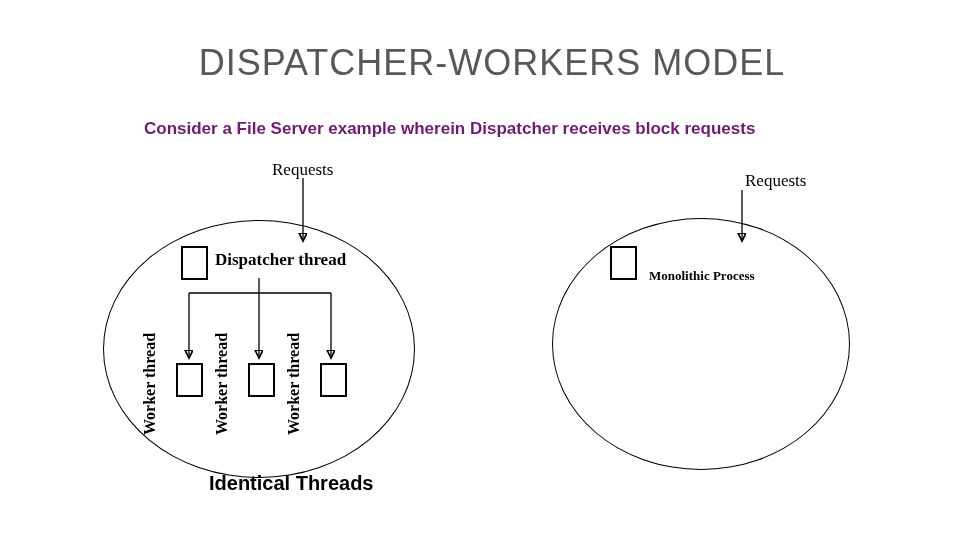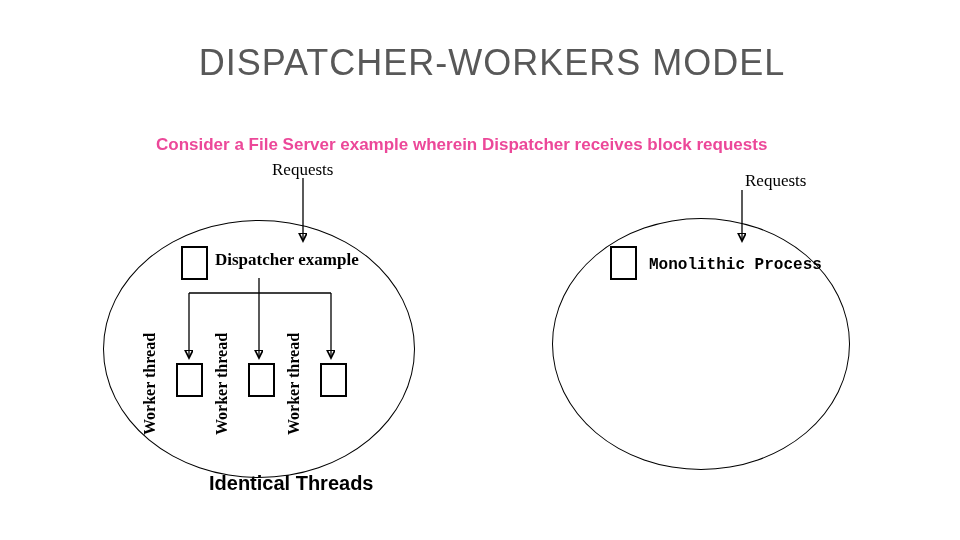--- a/index.html
+++ b/index.html
@@ -25,27 +25,26 @@
     text-align: center;
     font-size: 36px;
     letter-spacing: 1px;
     color: #585858;
     font-weight: 400;
     padding-left: 12px;
   }
   .desc {
     position: absolute;
     top: 118px;
-    left: 156px;
+    left: 144px;
     width: 700px;
     font-size: 17px;
     font-weight: 700;
     line-height: 1.25;
-    color: #ec4899;
-    margin-top: 16px;
+    color: #701a75;
   }
   
   .req-left {
     position: absolute;
     top: 160px;
     left: 272px;
     font-family: "Times New Roman", Times, serif;
     font-size: 17px;
   }
   .req-right {
@@ -97,24 +96,24 @@
     position: absolute;
     top: 246px;
     left: 610px;
     width: 23px;
     height: 30px;
     border: 2px solid #000;
     background: #fff;
   }
   .mono-label {
     position: absolute;
-    top: 256px;
+    top: 268px;
     left: 649px;
-    font-family: Liberation Mono, monospace;
-    font-size: 16px;
+    font-family: Liberation Serif, serif;
+    font-size: 13px;
     font-weight: 700;
   }
   
   .worker-box {
     position: absolute;
     width: 23px;
     height: 30px;
     border: 2px solid #000;
     background: #fff;
   }
@@ -166,21 +165,21 @@
     <span>Consider a File Server example wherein Dispatcher receives block  requests</span><br>
   </div>
 
   <div class="req-left">Requests</div>
   <div class="req-right">Requests</div>
 
   <div class="circle-left"></div>
   <div class="circle-right"></div>
 
   <div class="disp-box"></div>
-  <div class="disp-label">Dispatcher example</div>
+  <div class="disp-label">Dispatcher thread</div>
 
   <div class="mono-box"></div>
   <div class="mono-label">Monolithic Process</div>
 
   <div class="worker-box wb1"></div>
   <div class="worker-box wb2"></div>
   <div class="worker-box wb3"></div>
 
   <div class="worker-label wl1">Worker thread</div>
   <div class="worker-label wl2">Worker thread</div>

